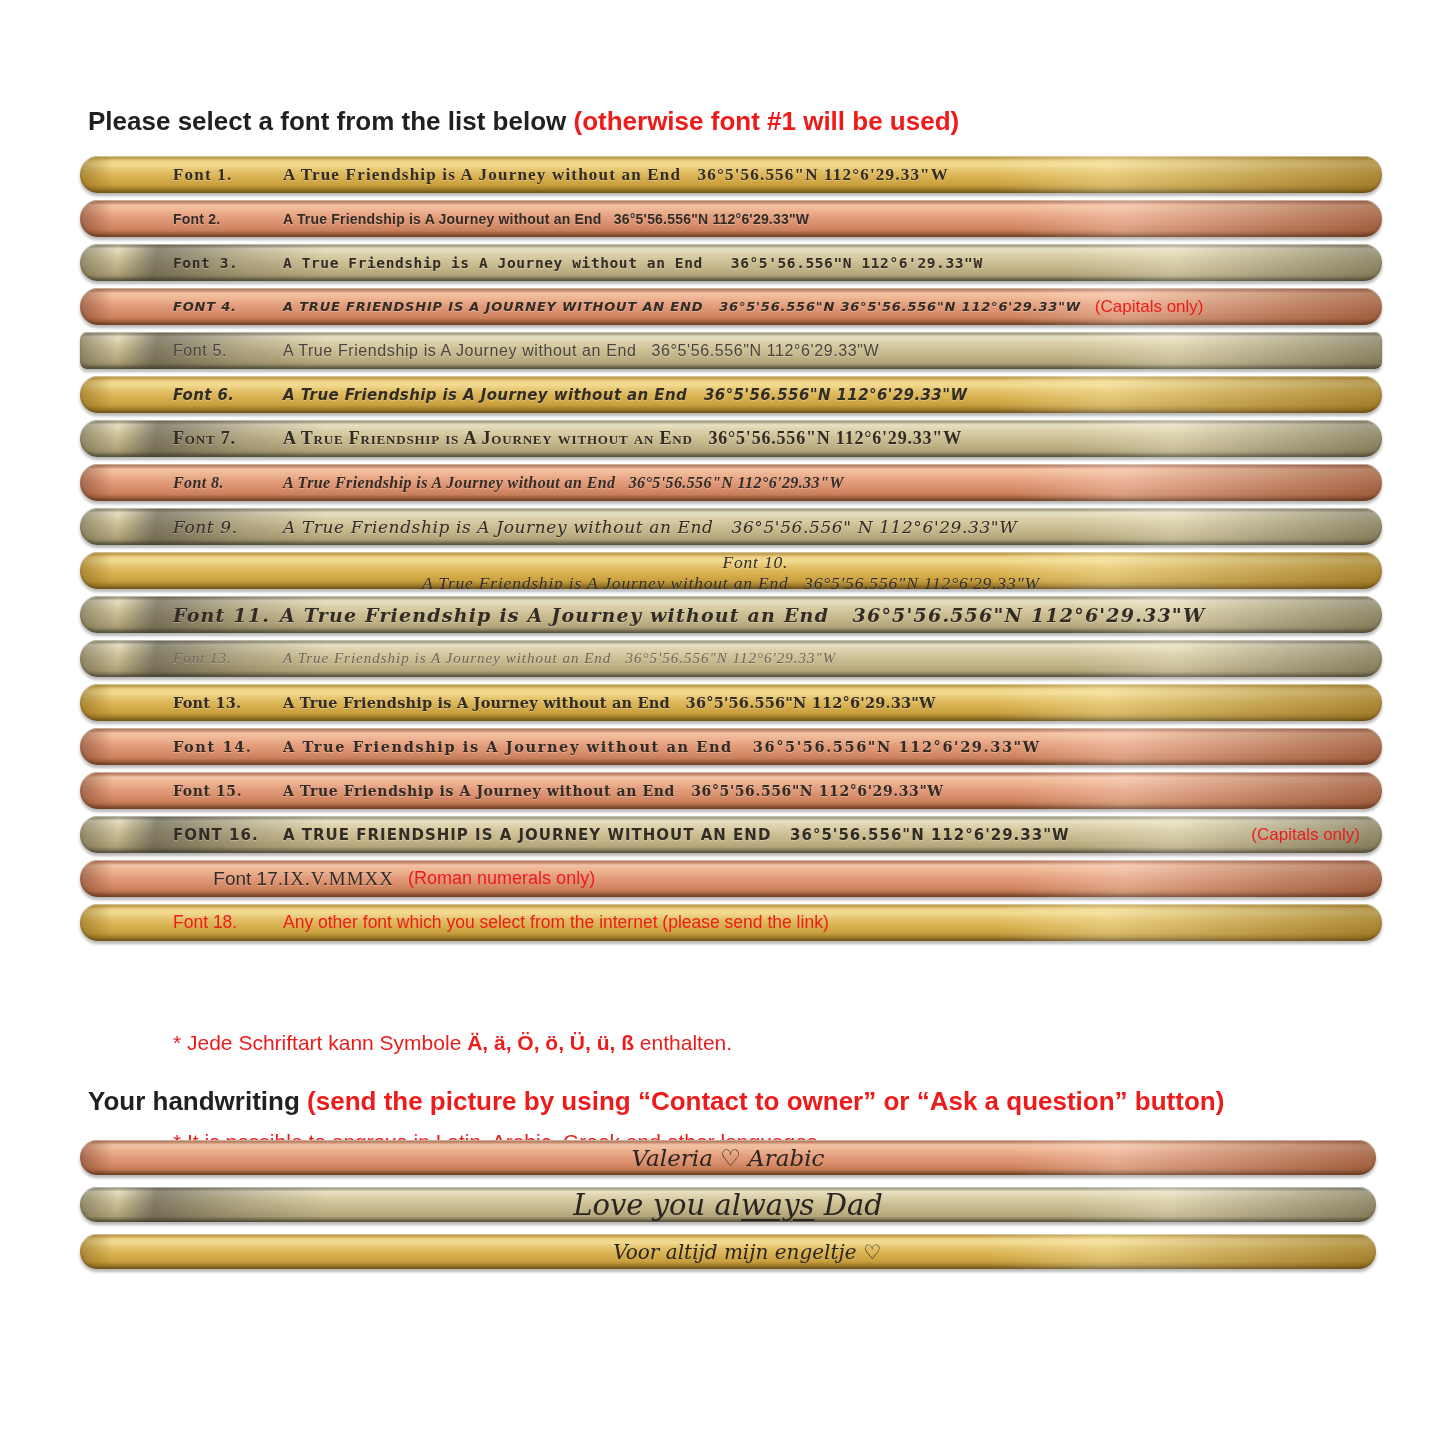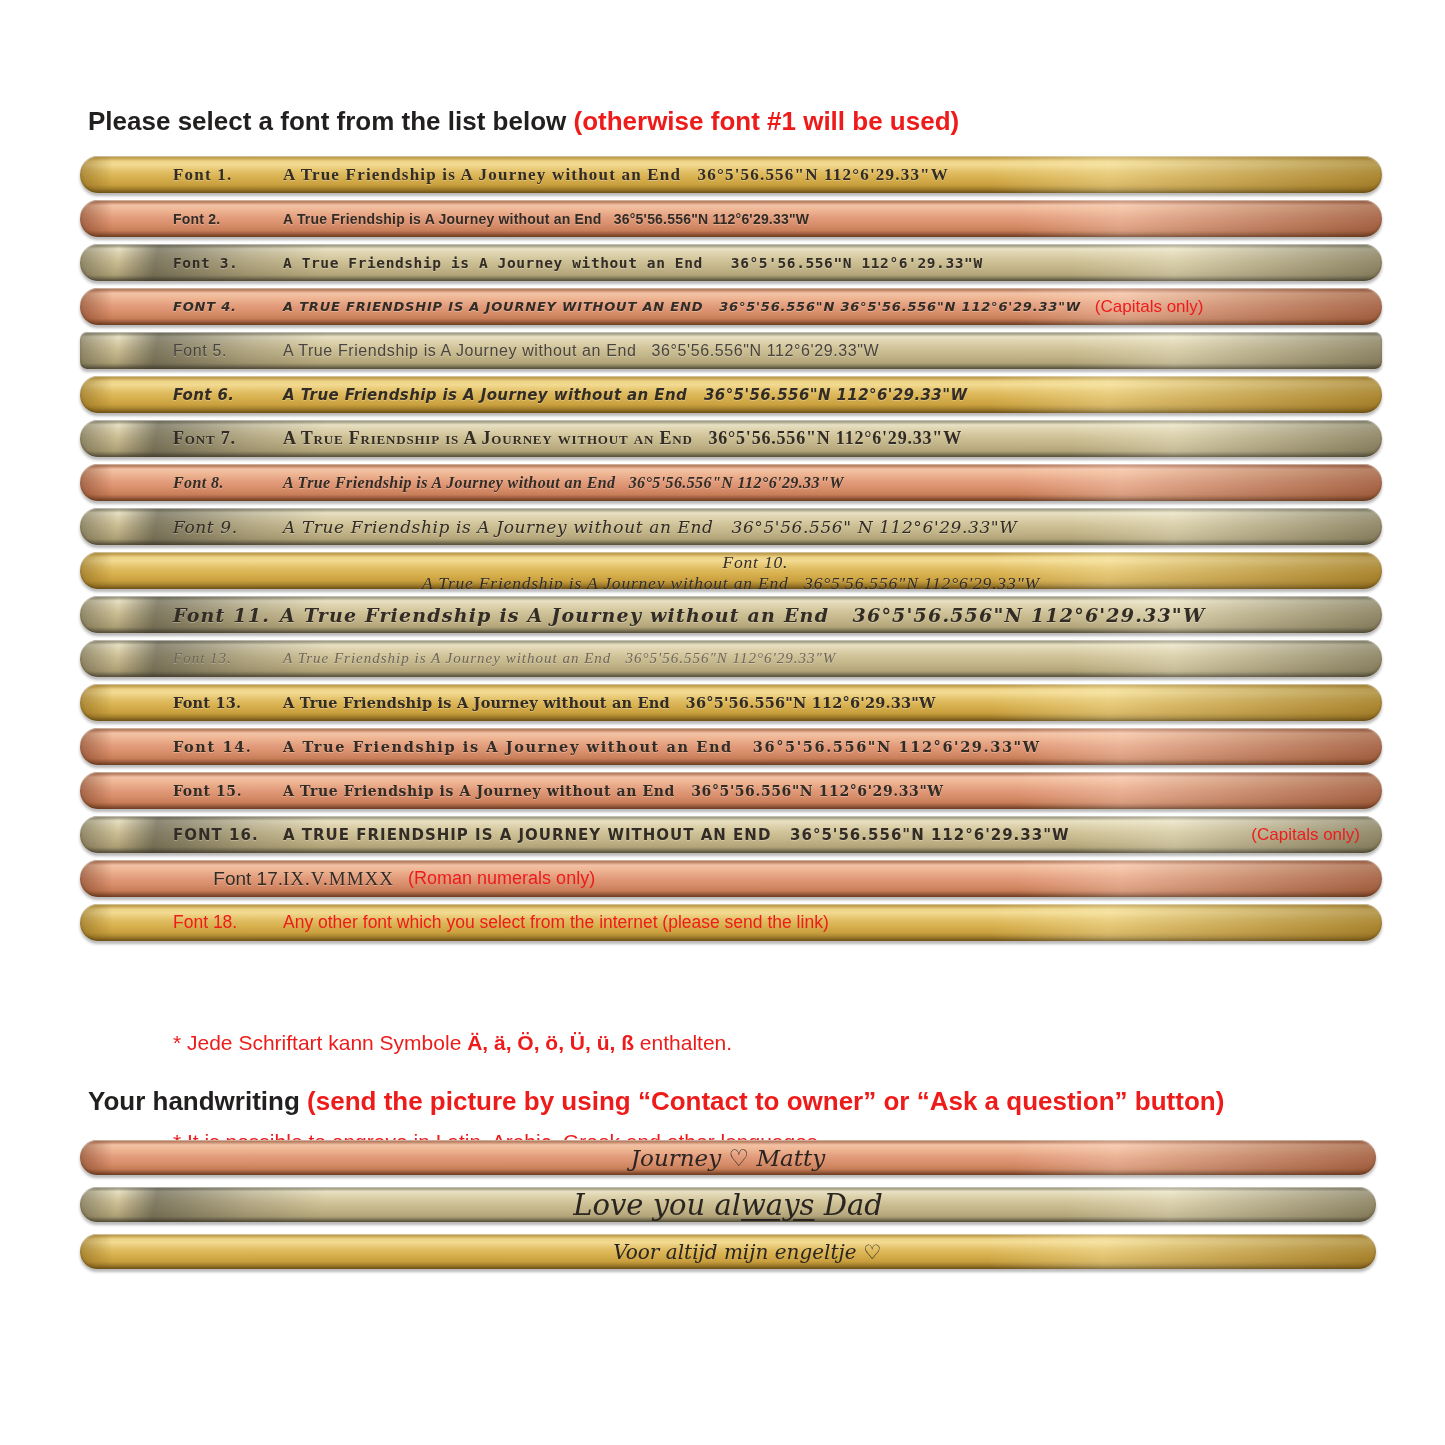--- a/index.html
+++ b/index.html
@@ -110,16 +110,16 @@
   </div>
 
 <div class="notes">
   <div><span>* Jede Schriftart kann Symbole </span><b>Ä, ä, Ö, ö, Ü, ü, ß</b><span> enthalten.</span></div>
   <div>* It is possible to engrave in Latin, Arabic, Greek and other languages</div>
 </div>
 
 <div class="hw-title"><span>Your handwriting </span><span class="red">(send the picture by using “Contact to owner” or “Ask a question” button)</span></div>
 
 <div class="hw-bars" id="hw-bars">
-    <div class="bar copper hw1"><span class="hw-text"><span>Journey ♡ Matty</span></span></div>
+    <div class="bar copper hw1"><span class="hw-text"><span>Valeria ♡ Arabic</span></span></div>
     <div class="bar silver hw2"><span class="hw-text"><span>Love you al</span><span class="u">ways</span><span> Dad</span></span></div>
     <div class="bar gold hw3"><span class="hw-text"><span>Voor altijd mijn engeltje ♡</span></span></div>
   </div>
 
 </body></html>

